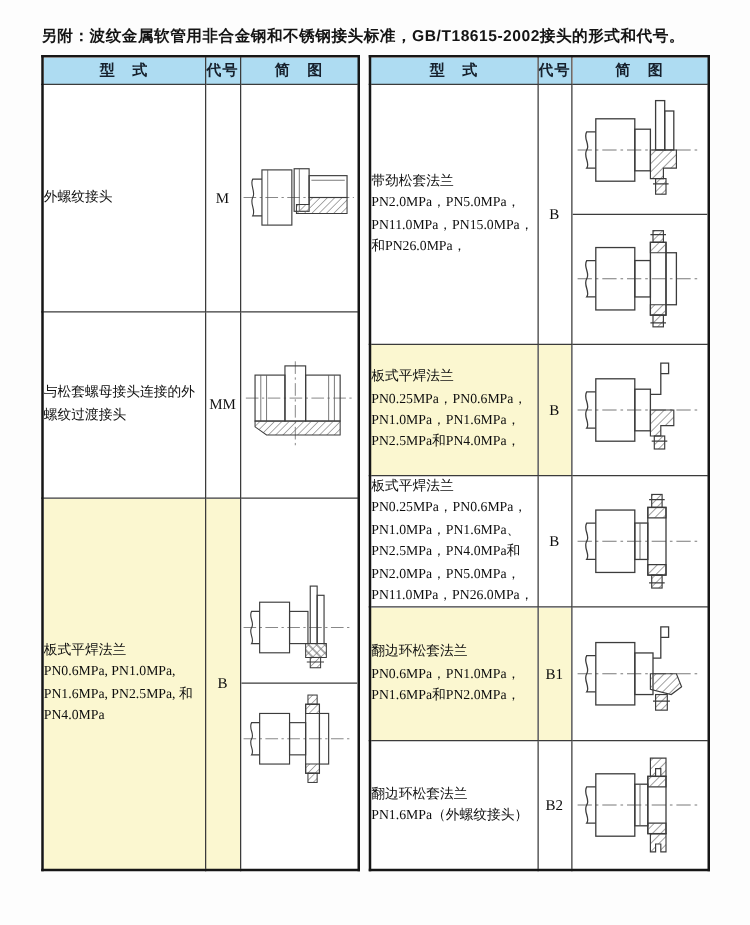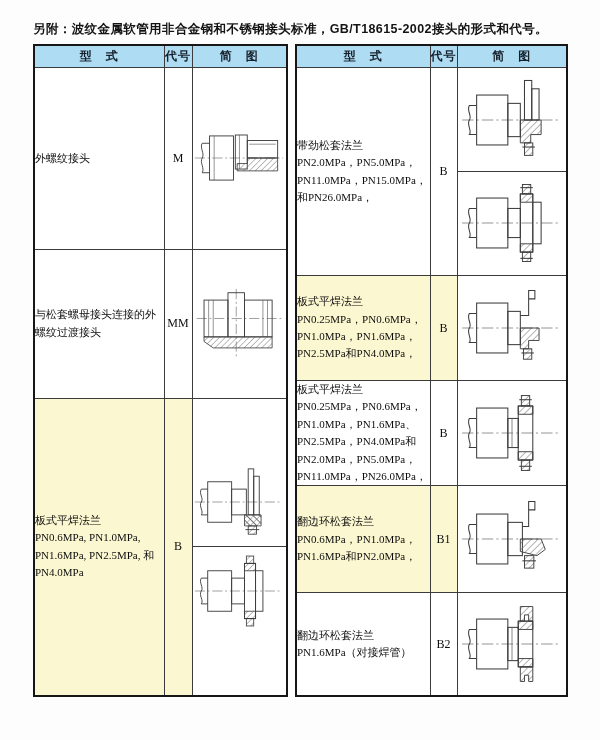--- a/index.html
+++ b/index.html
@@ -275,21 +275,21 @@
             <path class="ht" d="M58,40 L78,40 L82,50 L74,56 L58,52 Z"></path>
             <rect class="ht" x="62" y="56" width="9" height="12"></rect>
             <line class="dwg" x1="60" y1="61" x2="73" y2="61"></line>
           </svg>
         </div>
           </td>
       </tr>
       <tr style="height:103px">
         <td class="type-cell">
           <div>翻边环松套法兰</div>
-          <div>PN1.6MPa（对接焊管）</div>
+          <div>PN1.6MPa（外螺纹接头）</div>
         </td>
         <td class="code-cell">B2</td>
         <td class="diagram-cell">
             <div class="dsingle">
           <svg width="104" height="92" viewBox="0 0 100 80">
             <line class="cl" x1="2" y1="40" x2="96" y2="40"></line>
             <path class="dwg" d="M16,26 H9 c-3,5 3,10 0,14 c-3,5 3,10 0,14 H16"></path>
             <rect class="dwg" x="16" y="16" width="30" height="48"></rect>
             <rect class="dwg" x="46" y="24" width="10" height="32"></rect>
             <line class="thin" x1="50" y1="24" x2="50" y2="56"></line>

